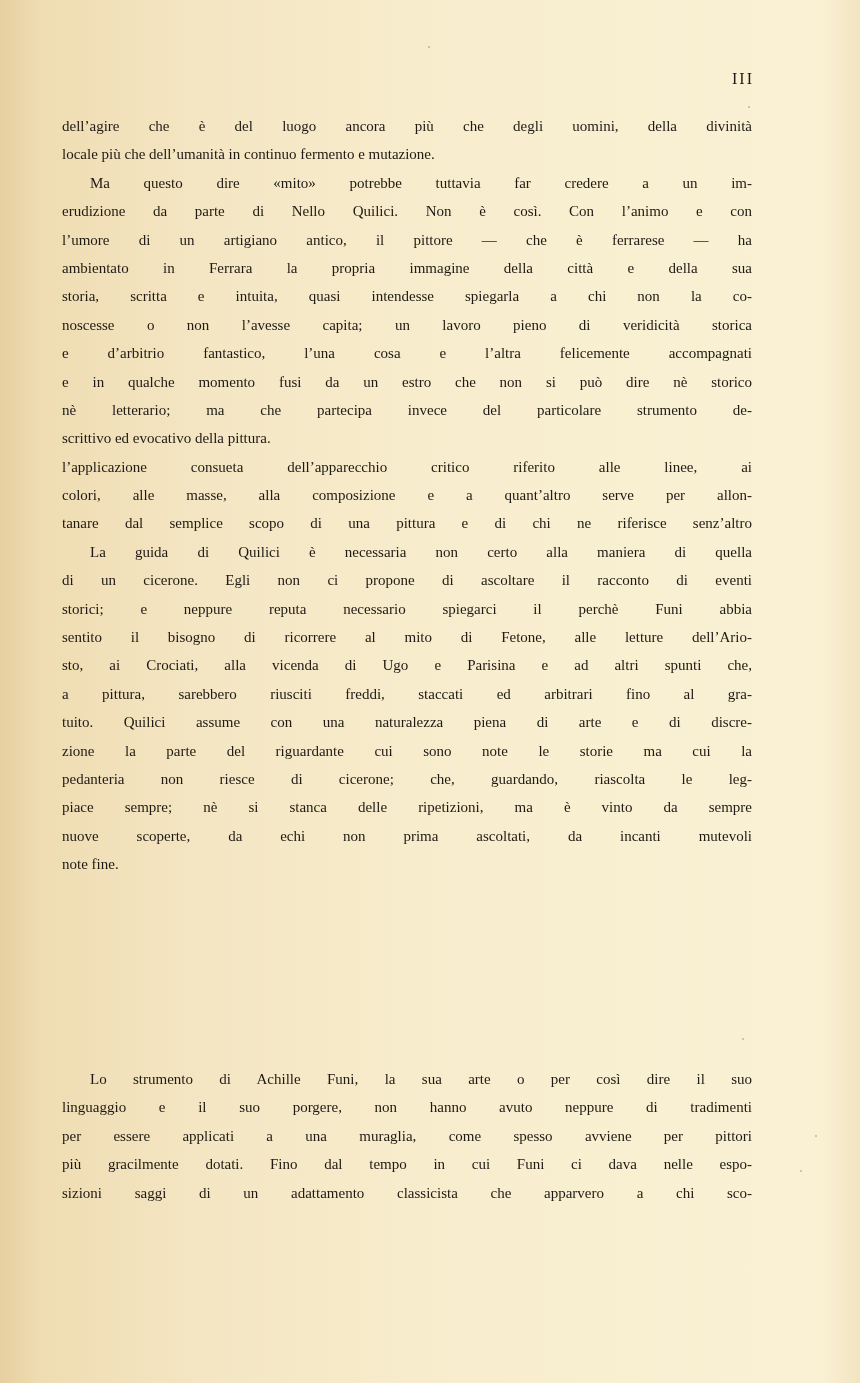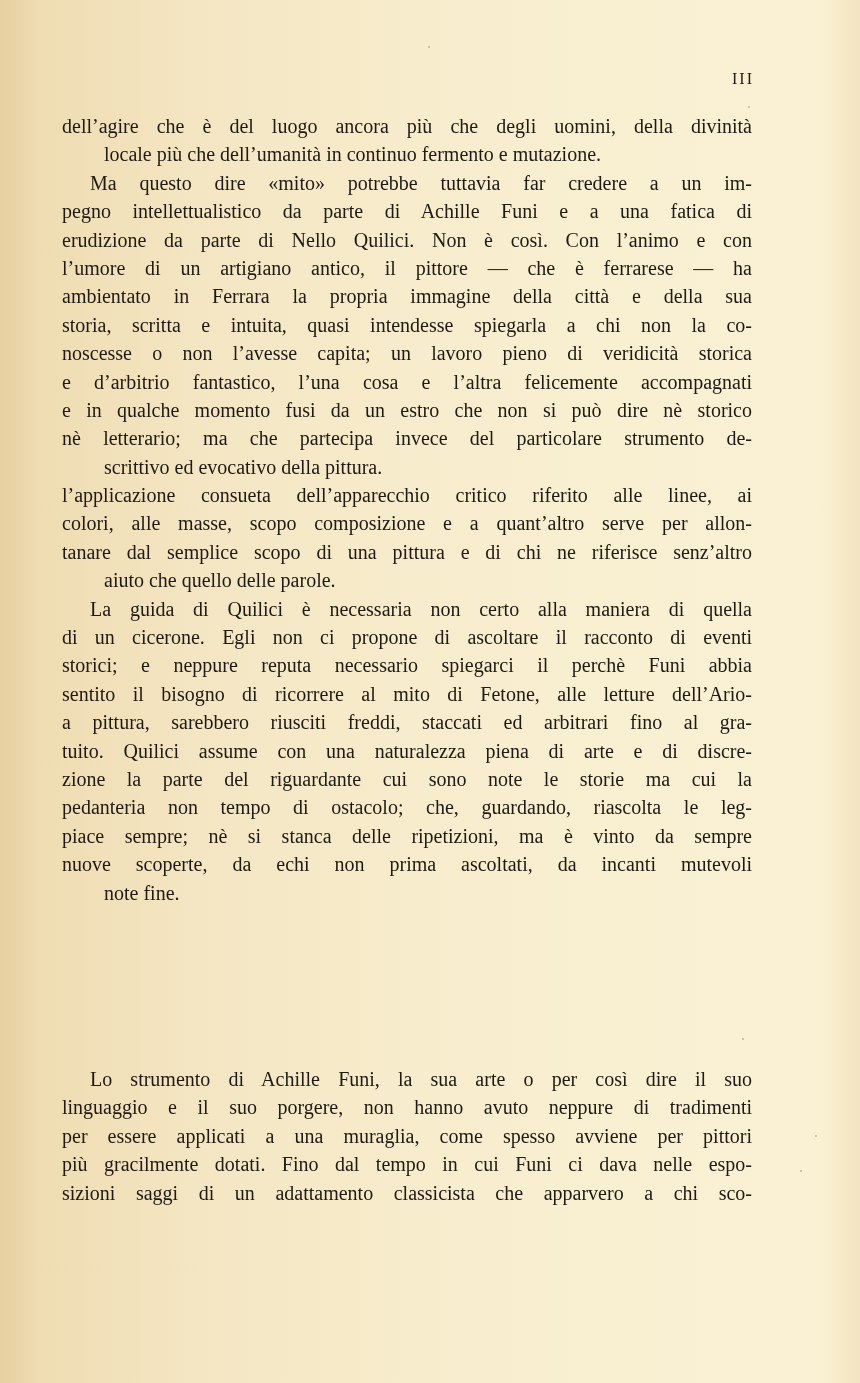--- a/index.html
+++ b/index.html
@@ -23,71 +23,70 @@
     width: 36px;
     text-align: right;
     font-size: 16px;
     letter-spacing: 2px;
     font-variant: small-caps;
   }
   .text-block {
     position: absolute;
     left: 62px;
     width: 690px;
-    font-size: 20px;
+    font-size: 15px;
     line-height: 28.4px;
   }
   .line {
     display: block;
     white-space: nowrap;
     text-align: justify;
     text-align-last: justify;
     height: 28.4px;
   }
-  .line.last { text-align-last: left; margin-left: 42px; }
+  .line.last { text-align-last: left; }
   .line.indent { padding-left: 28px; }
   #block1 { top: 112px; }
   #block2 { top: 1065px; }
   .speck {
     position: absolute; width: 2px; height: 2px; border-radius: 50%;
     background: #9a8a6a; opacity: 0.6;
   }
 </style>
 </head>
 <body>
 
 <div class="page">
   <div class="page-number">III</div>
 
   <div class="text-block" id="block1">
     <span class="line">dell’agire che è del luogo ancora più che degli uomini, della divinità</span>
     <span class="line last">locale più che dell’umanità in continuo fermento e mutazione.</span>
     <span class="line indent">Ma questo dire «mito» potrebbe tuttavia far credere a un im-</span>
-    <span class="line">pegno intellettualistico da parte di Achille Funi e a una fatica di</span>
     <span class="line">erudizione da parte di Nello Quilici. Non è così. Con l’animo e con</span>
     <span class="line">l’umore di un artigiano antico, il pittore — che è ferrarese — ha</span>
     <span class="line">ambientato in Ferrara la propria immagine della città e della sua</span>
     <span class="line">storia, scritta e intuita, quasi intendesse spiegarla a chi non la co-</span>
     <span class="line">noscesse o non l’avesse capita; un lavoro pieno di veridicità storica</span>
     <span class="line">e d’arbitrio fantastico, l’una cosa e l’altra felicemente accompagnati</span>
     <span class="line">e in qualche momento fusi da un estro che non si può dire nè storico</span>
     <span class="line">nè letterario; ma che partecipa invece del particolare strumento de-</span>
     <span class="line last">scrittivo ed evocativo della pittura.</span>
     <span class="line">l’applicazione consueta dell’apparecchio critico riferito alle linee, ai</span>
-    <span class="line">colori, alle masse, scopo composizione e a quant’altro serve per allon-</span>
+    <span class="line">colori, alle masse, alla composizione e a quant’altro serve per allon-</span>
     <span class="line">tanare dal semplice scopo di una pittura e di chi ne riferisce senz’altro</span>
-    <span class="line last">aiuto che quello delle parole.</span>
     <span class="line indent">La guida di Quilici è necessaria non certo alla maniera di quella</span>
     <span class="line">di un cicerone. Egli non ci propone di ascoltare il racconto di eventi</span>
     <span class="line">storici; e neppure reputa necessario spiegarci il perchè Funi abbia</span>
     <span class="line">sentito il bisogno di ricorrere al mito di Fetone, alle letture dell’Ario-</span>
+    <span class="line">sto, ai Crociati, alla vicenda di Ugo e Parisina e ad altri spunti che,</span>
     <span class="line">a pittura, sarebbero riusciti freddi, staccati ed arbitrari fino al gra-</span>
     <span class="line">tuito. Quilici assume con una naturalezza piena di arte e di discre-</span>
     <span class="line">zione la parte del riguardante cui sono note le storie ma cui la</span>
-    <span class="line">pedanteria non tempo di ostacolo; che, guardando, riascolta le leg-</span>
+    <span class="line">pedanteria non riesce di cicerone; che, guardando, riascolta le leg-</span>
     <span class="line">piace sempre; nè si stanca delle ripetizioni, ma è vinto da sempre</span>
     <span class="line">nuove scoperte, da echi non prima ascoltati, da incanti mutevoli</span>
     <span class="line last">note fine.</span>
   </div>
 
   <div class="text-block" id="block2">
     <span class="line indent">Lo strumento di Achille Funi, la sua arte o per così dire il suo</span>
     <span class="line">linguaggio e il suo porgere, non hanno avuto neppure di tradimenti</span>
     <span class="line">per essere applicati a una muraglia, come spesso avviene per pittori</span>
     <span class="line">più gracilmente dotati. Fino dal tempo in cui Funi ci dava nelle espo-</span>

